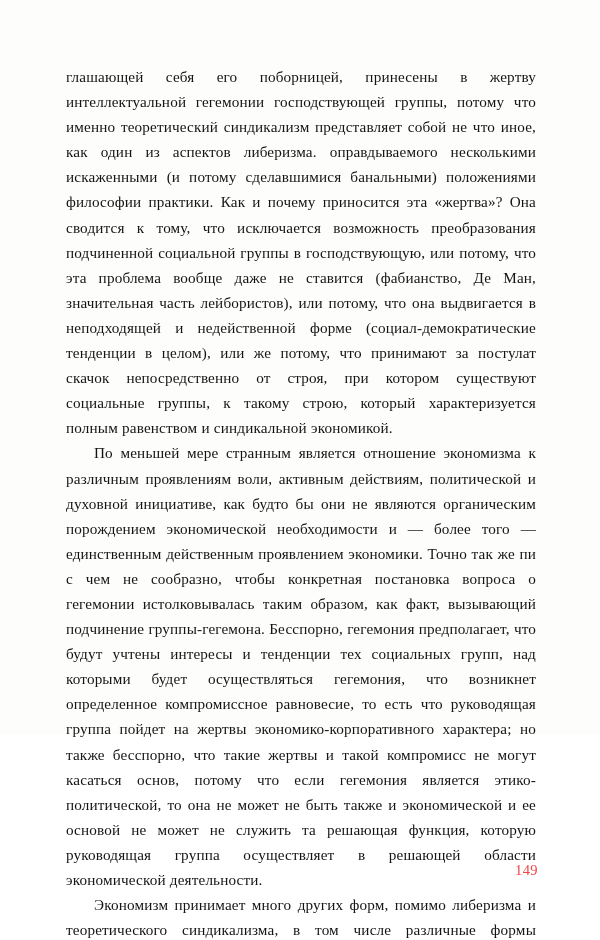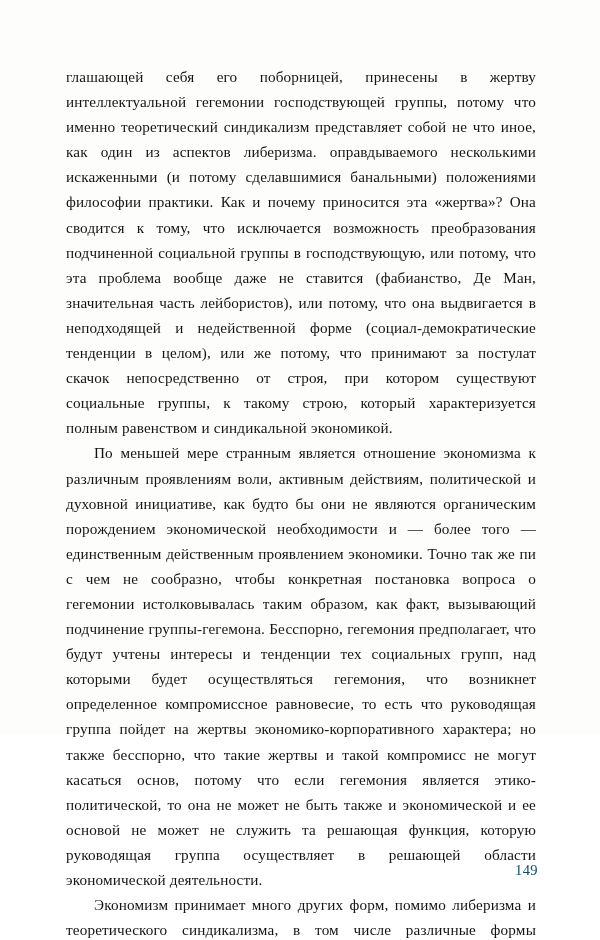--- a/index.html
+++ b/index.html
@@ -41,21 +41,21 @@
   }
   .para + .para {
     text-indent: 28px;
   }
   .pagenum {
     position: absolute;
     right: 62px;
     top: 862px;
     font-size: 14.5px;
     letter-spacing: 0.4px;
-    color: #0c4a6e;
+    color: #ef4444;
   }
 </style>
 </head>
 <body>
 
 <div class="page">
   <div class="textblock">
     <p class="para">глашающей себя его поборницей, принесены в жертву интеллектуальной гегемонии господствующей группы, потому что именно теоретический синдикализм представляет собой не что иное, как один из аспектов либеризма. оправдываемого несколькими искаженными (и потому сделавшимися банальными) положениями философии практики. Как и почему приносится эта «жертва»? Она сводится к тому, что исключается возможность преобразования подчиненной социальной группы в господствующую, или потому, что эта проблема вообще даже не ставится (фабианство, Де Ман, значительная часть лейбористов), или потому, что она выдвигается в неподходящей и недейственной форме (социал-демократические тенденции в целом), или же потому, что принимают за постулат скачок непосредственно от строя, при котором существуют социальные группы, к такому строю, который характеризуется полным равенством и синдикальной экономикой.</p>
     <p class="para">По меньшей мере странным является отношение экономизма к различным проявлениям воли, активным действиям, политической и духовной инициативе, как будто бы они не являются органическим порождением экономической необходимости и — более   того — единственным действенным проявлением экономики. Точно так же пи с чем не сообразно, чтобы конкретная постановка вопроса о гегемонии истолковывалась таким образом, как факт, вызывающий подчинение группы-гегемона. Бесспорно, гегемония предполагает, что будут учтены интересы и тенденции тех социальных групп, над которыми будет осуществляться гегемония, что возникнет определенное компромиссное равновесие, то есть что руководящая группа пойдет на жертвы экономико-корпоративного характера; но также бесспорно, что такие жертвы  и такой компромисс не могут касаться основ, потому что если гегемония является этико-политической, то она не может не быть также и экономической и ее основой не может не служить та решающая функция, которую руководящая группа осуществляет в решающей области  экономической деятельности.</p>
     <p class="para">Экономизм принимает много других форм, помимо либеризма и теоретического синдикализма, в том числе различные формы избирательного абсентеизма (типичным примером его служит   абсентеизм клерикалов в Италии после 1870 года; с начала XX века и вплоть до 1919 года</p>

